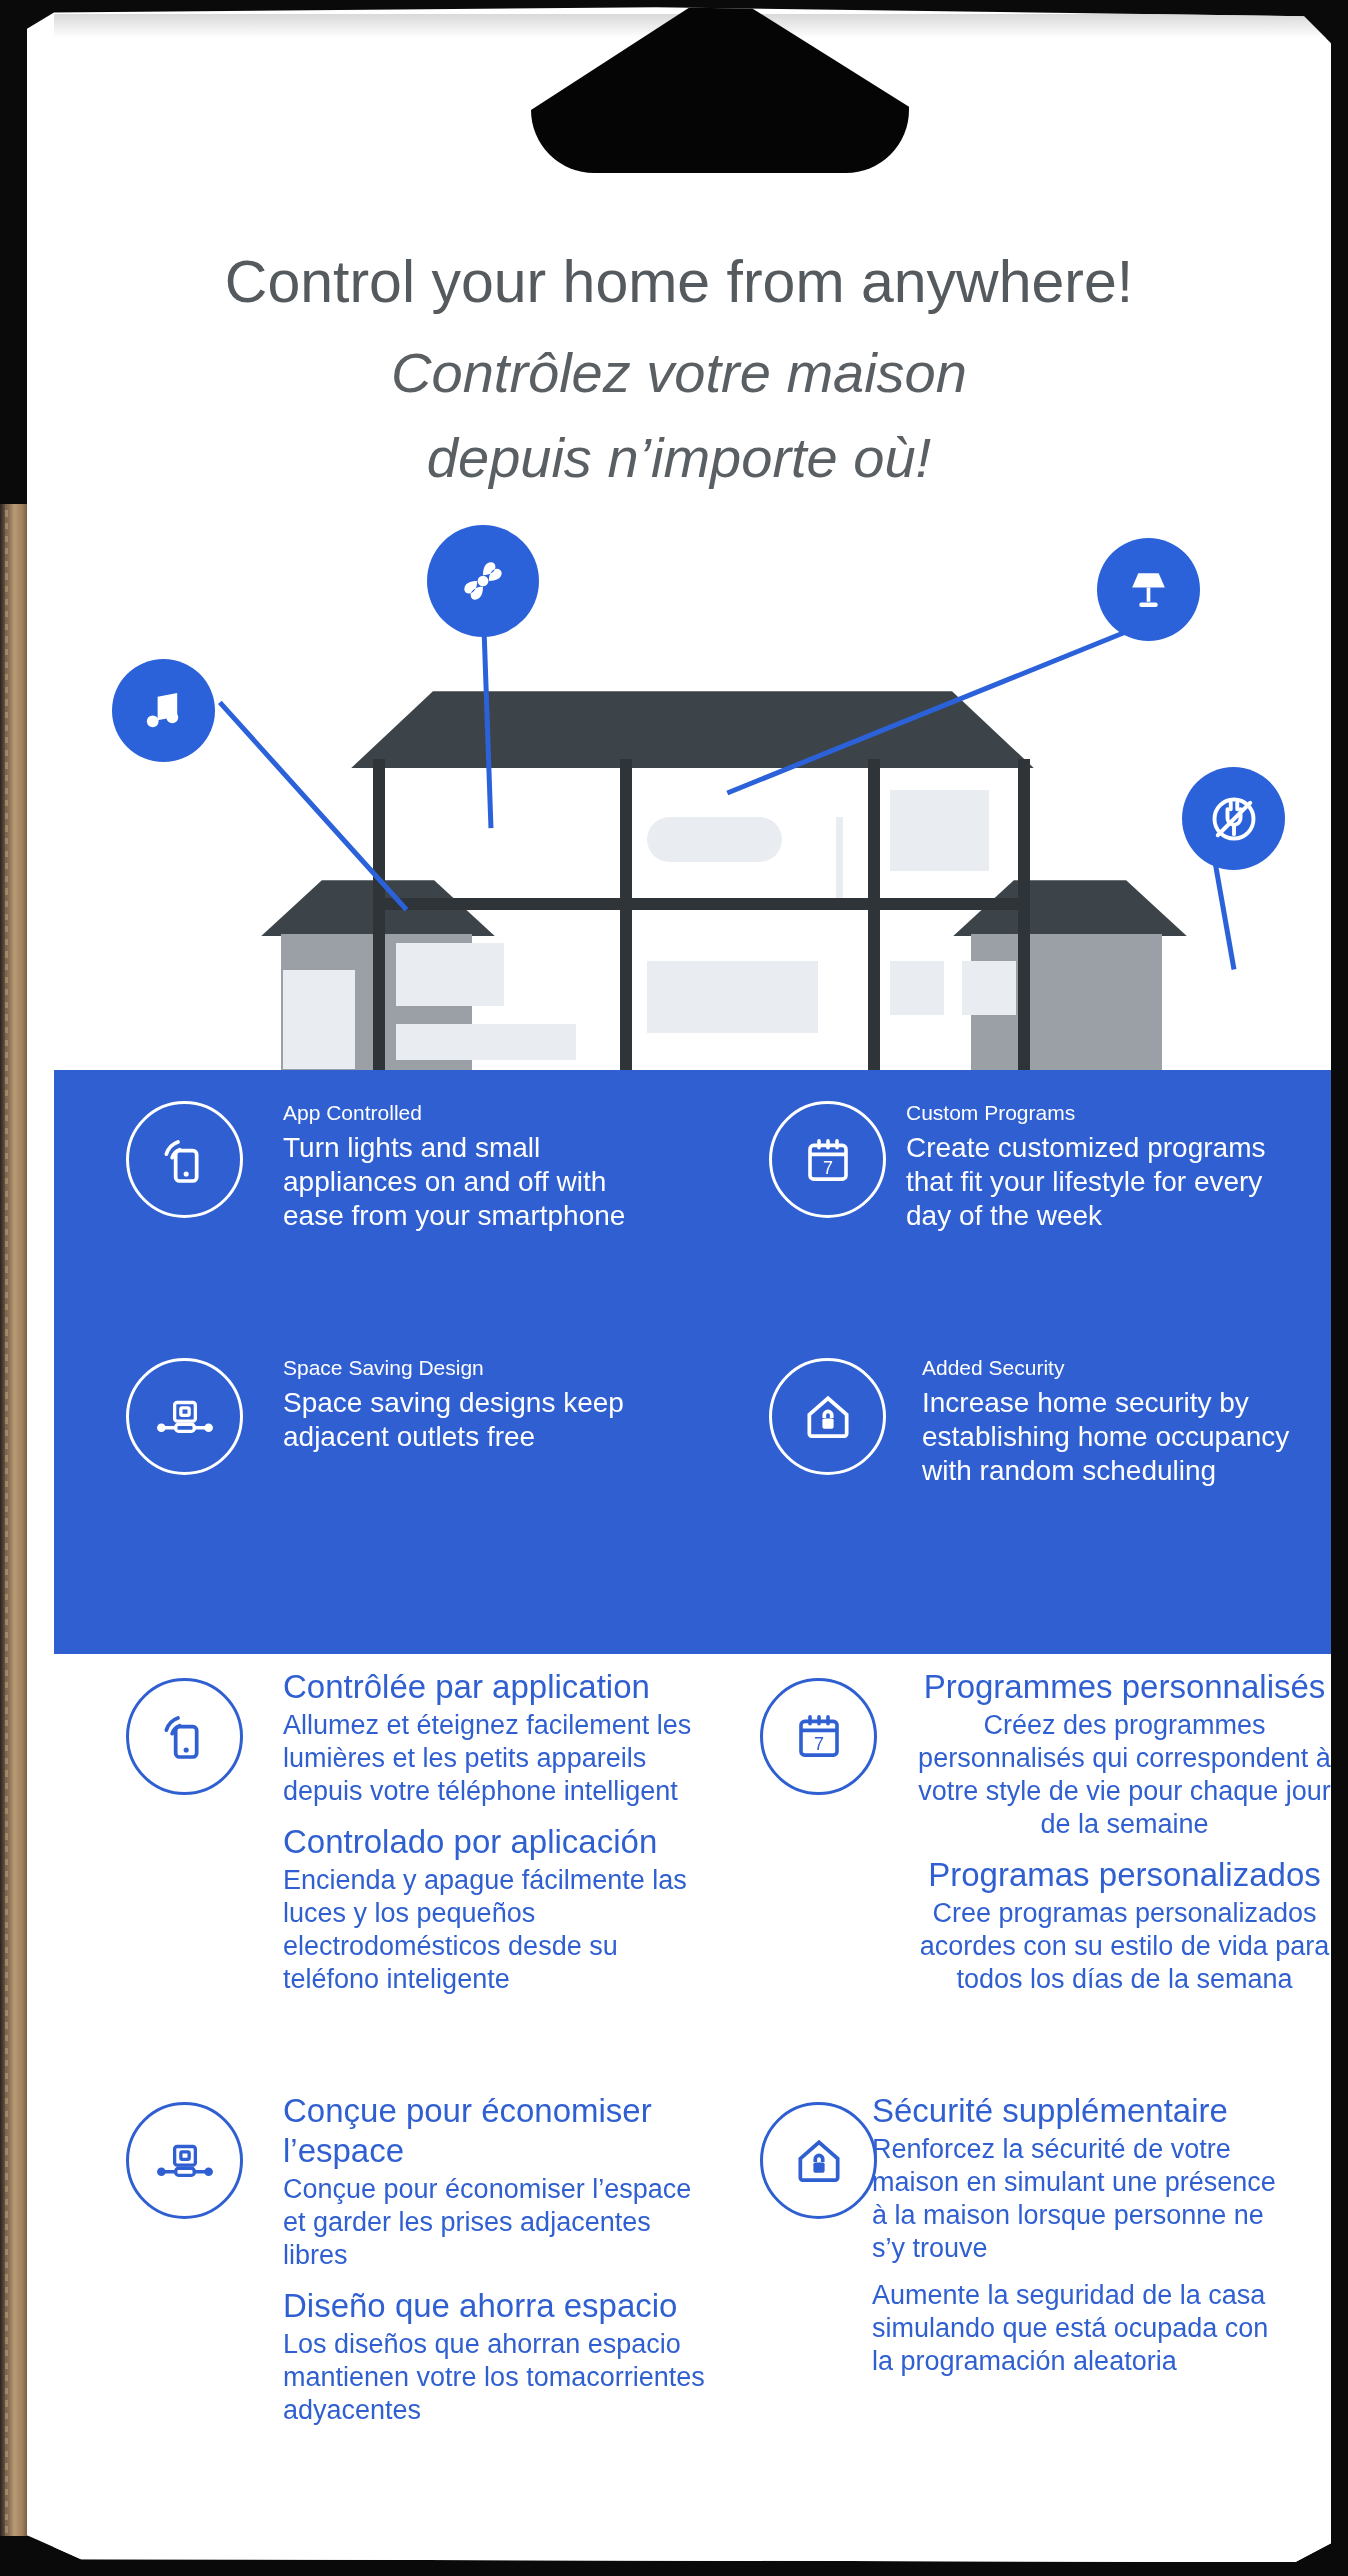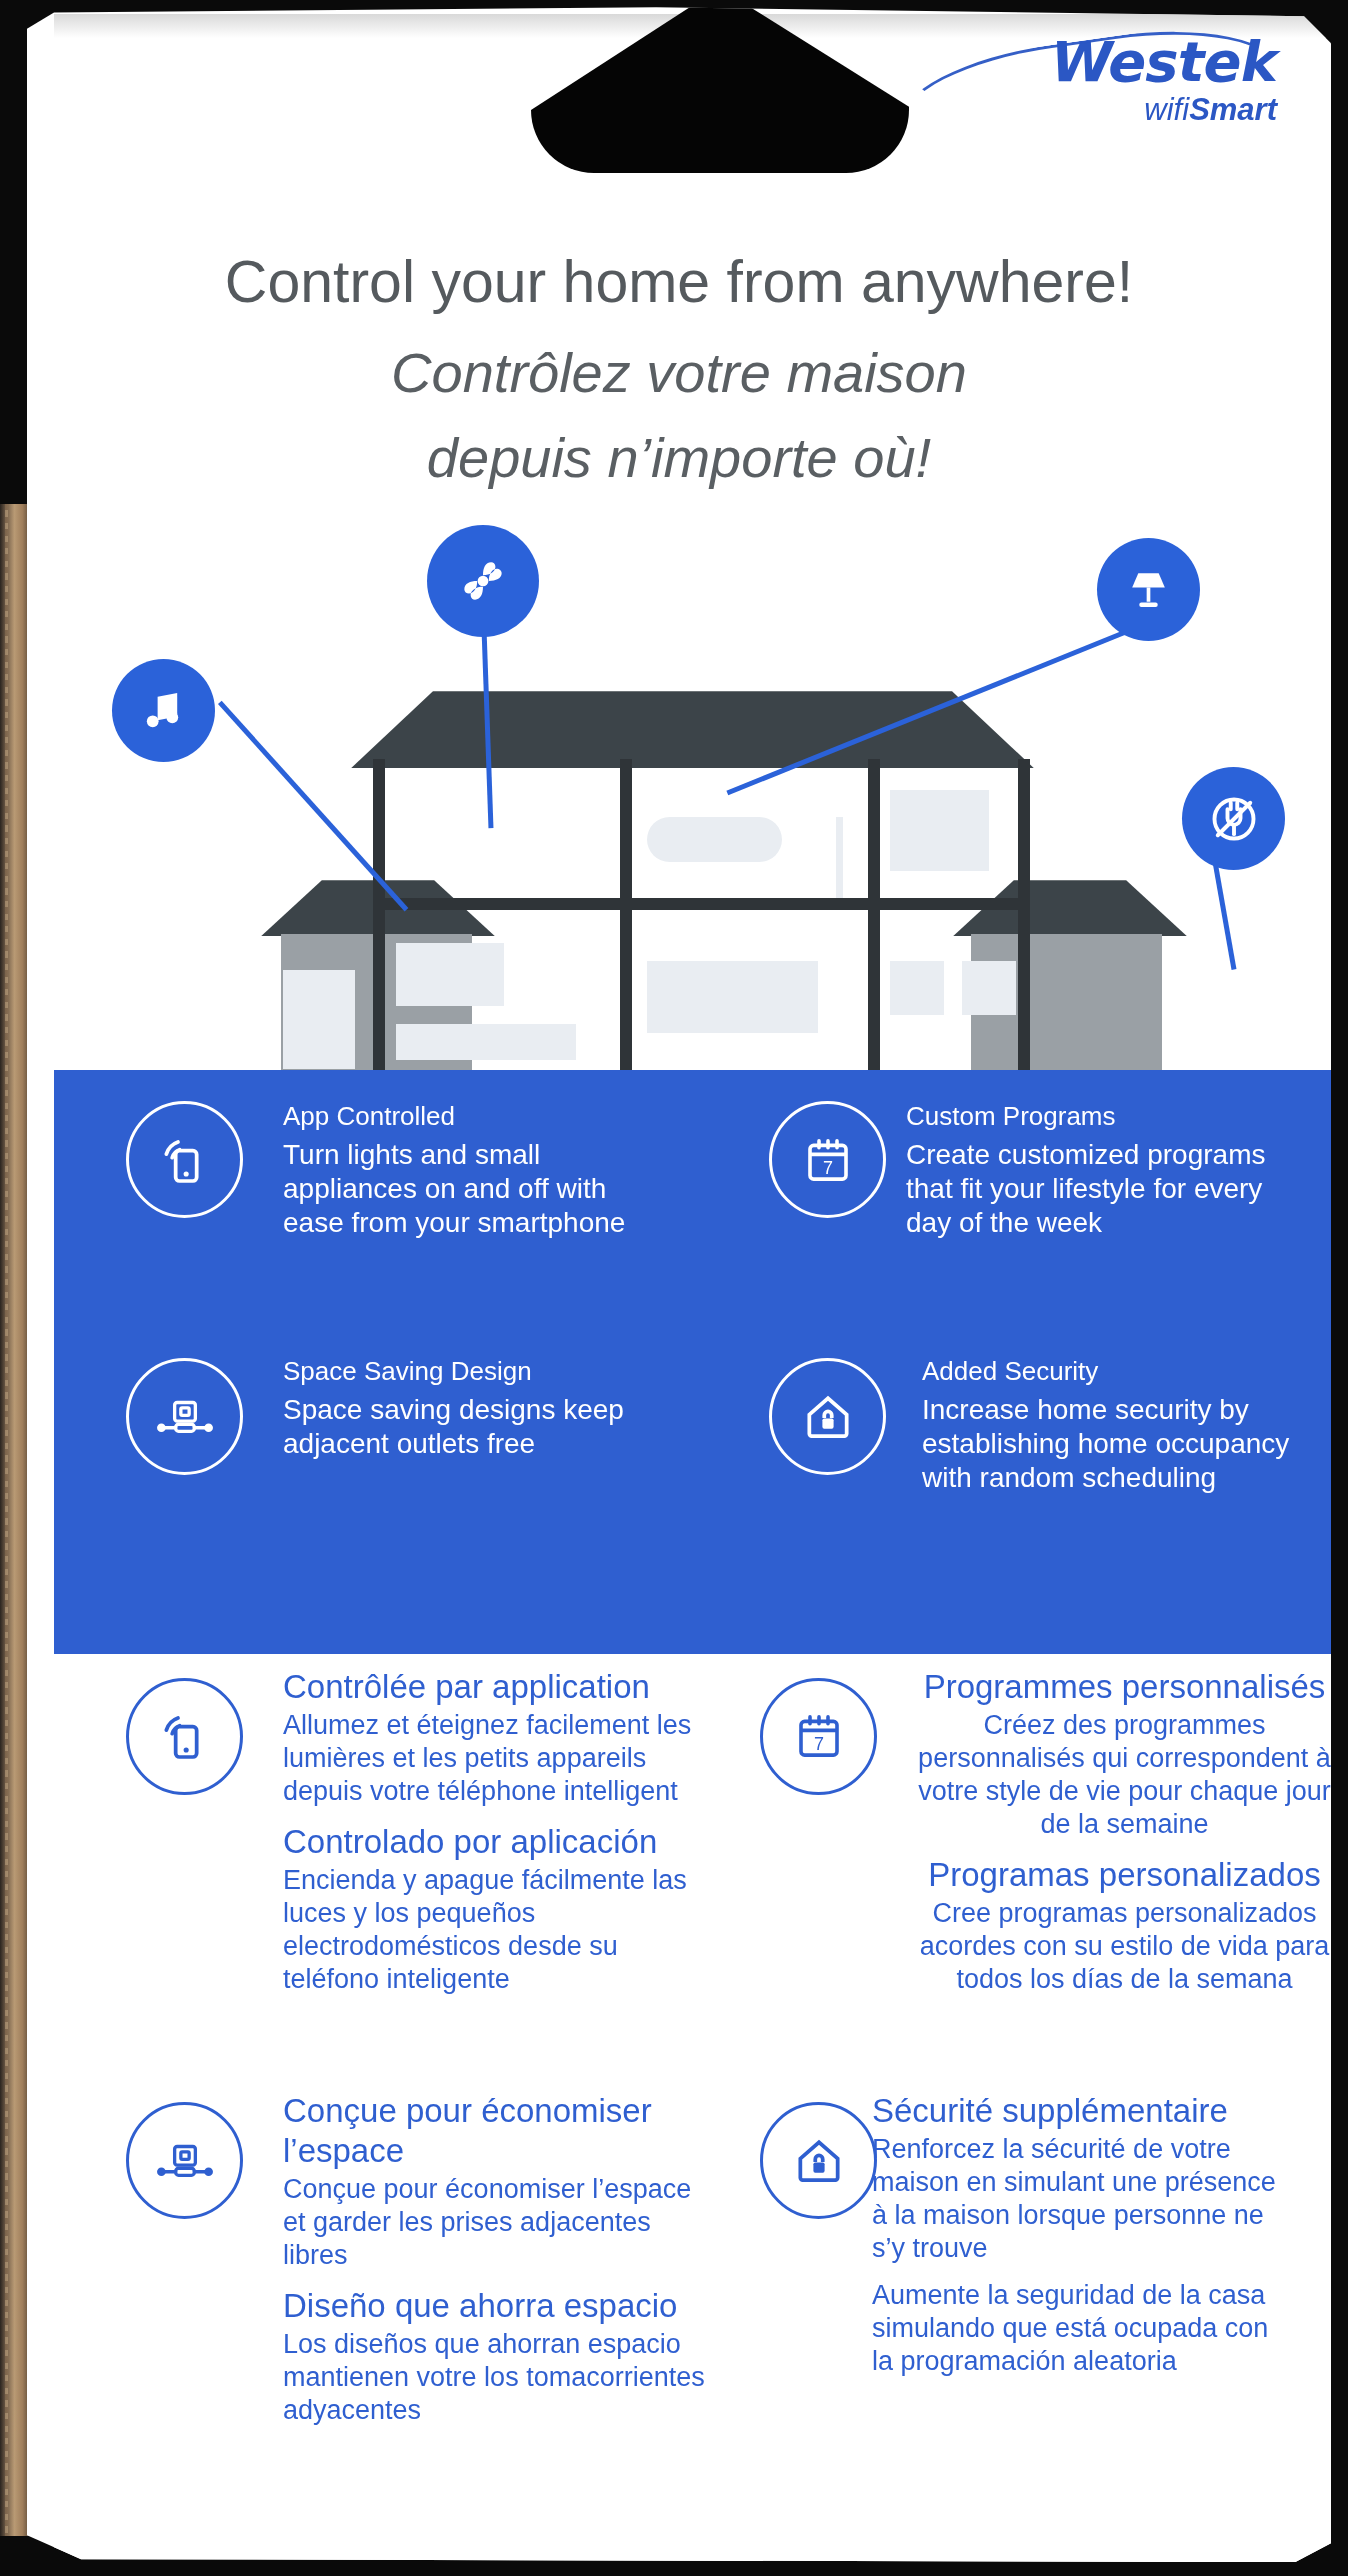--- a/index.html
+++ b/index.html
@@ -54,21 +54,21 @@
   .beamV{position:absolute;background:#2f3438;width:11.7px;}
   .beamH{position:absolute;background:#2f3438;height:11.7px;}
   .ghost{position:absolute;background:#e9edf2;}
 
   .node{position:absolute;border-radius:50%;background:#2b62d9;display:flex;align-items:center;justify-content:center;color:#fff;}
   .line{position:absolute;background:#2b62d9;height:4.5px;transform-origin:0 50%;}
 
   
   .bluePanel{position:absolute;left:27px;top:1063px;width:1304px;height:584px;background:#2f5fd0;}
   .feat{position:absolute;color:#fff;}
-  .feat .ttl{font-size:26px;margin:0 0 5.4px 0;font-weight:400;}
+  .feat .ttl{font-size:21px;margin:0 0 5.4px 0;font-weight:400;}
   .feat .txt{font-size:28px;line-height:34px;font-weight:300;}
   .ring{position:absolute;width:111px;height:111px;border-radius:50%;border:3.6px solid #fff;
     display:flex;align-items:center;justify-content:center;}
   .ringB{border-color:#2f5fd0;}
   .ringB svg{stroke:#2f5fd0;}
 
   
   .botPanel{position:absolute;left:27px;top:1647px;width:1304px;height:908px;background:#fff;color:#2f5fd0;}
   .blk{position:absolute;}
   .blk .ttl{font-size:33px;line-height:40px;font-weight:400;margin-bottom:1.8px;}
@@ -78,27 +78,20 @@
 </head>
 <body>
 
 <div id="box">
   <div class="cardboard"></div>
 
   <div class="face">
     <div class="topflap"></div>
     <div class="hangtab"></div>
 
-    <div class="logo">
-      <div class="swoosh"></div>
-      <div class="brand">Westek</div>
-      <div class="sub">
-        <span>wifi</span><b>Smart</b>
-      </div>
-    </div>
 
     <div class="head head1">Control your home from anywhere!</div>
     <div class="head head2">Contrôlez votre maison</div>
     <div class="head head3">depuis n’importe où!</div>
 
     <div class="houseWrap">
       <div class="roofMain"></div>
       <div class="roofL"></div>
       <div class="roofR"></div>
       <div class="wingL"></div>

